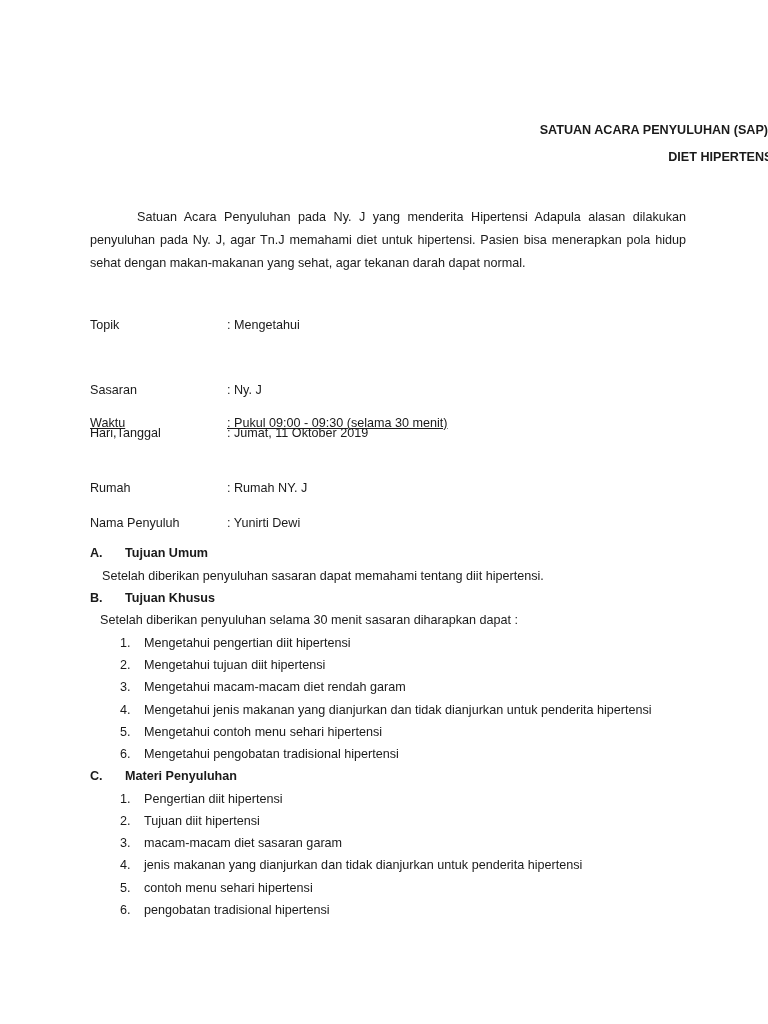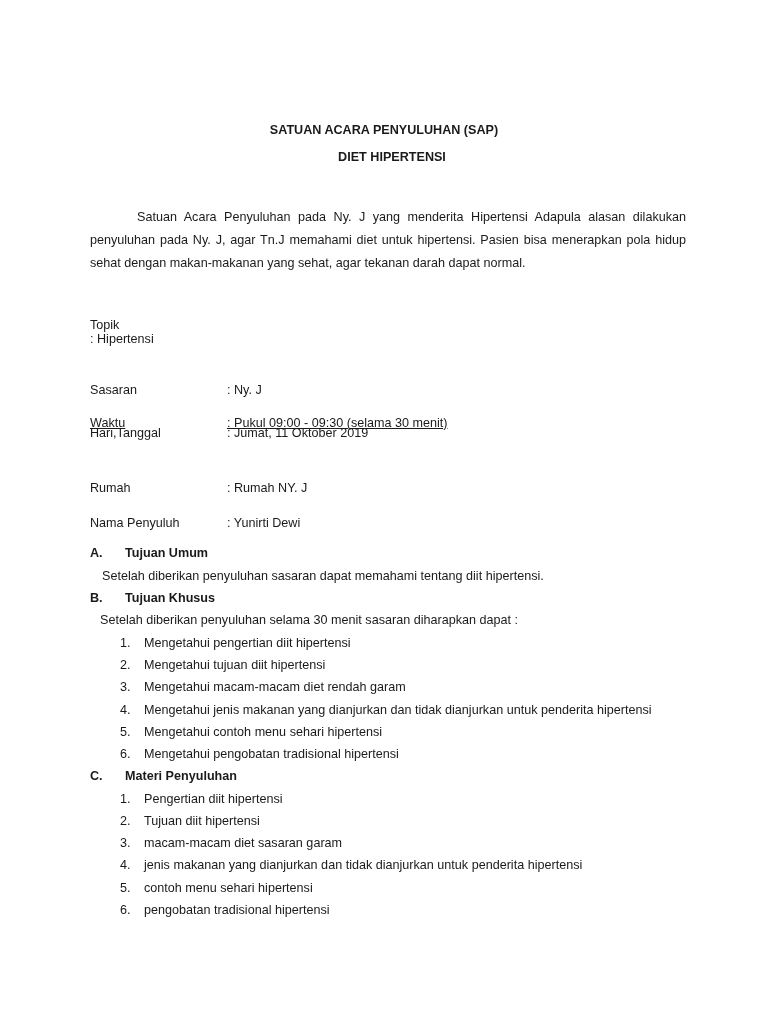--- a/index.html
+++ b/index.html
@@ -18,21 +18,21 @@
     }
     .page {
       position: absolute;
       left: 0; top: 0;
       width: 768px; height: 1024px;
       background: #ffffff;
     }
     .title {
       position: absolute;
       left: 0; width: 768px;
-      text-align: center;
+      text-align: right;
       font-weight: bold;
       font-size: 12.6px;
     }
     .title.t1 { top: 123px; }
     .title.t2 { top: 150px; margin-left: 8px; }
 
     .intro {
       position: absolute;
       left: 90px;
       width: 596px;
@@ -80,23 +80,23 @@
 </head>
 <body>
 
 <div class="page">
 
   <div class="title t1">SATUAN ACARA PENYULUHAN (SAP)</div>
   <div class="title t2">DIET HIPERTENSI</div>
 
   <div class="intro">Satuan Acara Penyuluhan pada Ny. J yang menderita Hipertensi  Adapula alasan dilakukan penyuluhan pada Ny. J, agar Tn.J  memahami  diet untuk hipertensi. Pasien bisa menerapkan pola hidup sehat dengan makan-makanan yang sehat, agar tekanan darah dapat normal.</div>
 
-  <div class="info-row" style="top:318px;flex-direction:column;">
+  <div class="info-row" style="top:318px;">
     <span class="info-label">Topik</span>
-    <span class="info-value">: Hipertensi</span>
+    <span class="info-value">: Mengetahui</span>
   </div>
   <div class="info-row" style="top:383px;">
     <span class="info-label">Sasaran</span>
     <span class="info-value">: Ny. J</span>
   </div>
   <div class="info-row" style="top:416px;text-decoration:underline;">
     <span class="info-label">Waktu</span>
     <span class="info-value">: Pukul 09:00 - 09:30 (selama 30 menit)</span>
   </div>
   <div class="info-row" style="top:426px;">

